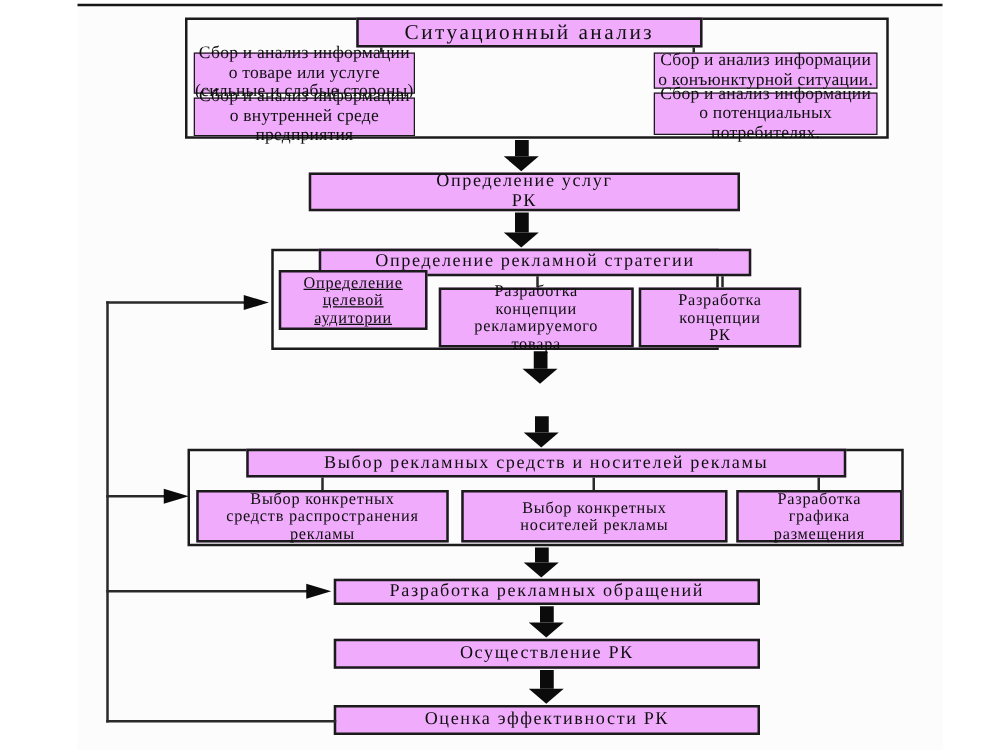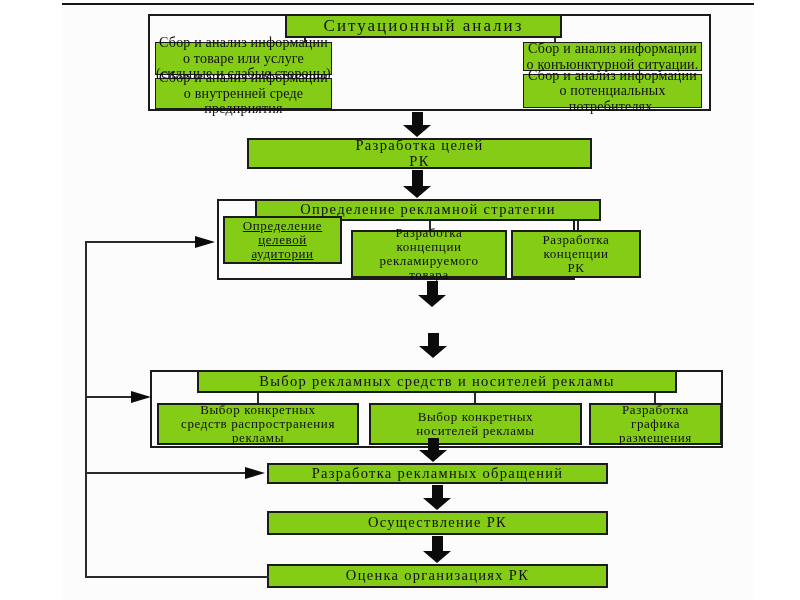--- a/index.html
+++ b/index.html
@@ -1,20 +1,20 @@
 <!DOCTYPE html>
 <html><head>
 <meta charset="utf-8">
 <style>
   html,body{margin:0;padding:0;background:#ffffff;}
   #stage{position:relative;width:800px;height:600px;background:#ffffff;overflow:hidden;
          font-family:"Liberation Serif","DejaVu Serif",serif;color:#0f0f0f;}
   .slidebg{position:absolute;left:62px;top:3px;width:692px;height:597px;
            background:#fcfcfc;border-top:2px solid #161616;}
-  .box{position:absolute;background:#84cc16;border:2px solid #1b1b1b;
+  .box{position:absolute;background:#f0abfc;border:2px solid #1b1b1b;
        display:flex;align-items:center;justify-content:center;text-align:center;
        white-space:pre-line;box-sizing:border-box;line-height:1.06;}
   .container{position:absolute;background:#fcfcfc;border:2px solid #1b1b1b;box-sizing:border-box;}
   .t-big{font-size:17px;letter-spacing:2px;}
   .t-main{font-size:14.5px;letter-spacing:1.3px;}
   .t-sub{font-size:13px;letter-spacing:0.6px;}
   .t-small{font-size:14px;letter-spacing:0.2px;line-height:1.12;}
   .barrow{position:absolute;width:28px;display:flex;flex-direction:column;align-items:center;}
   .barrow .stem{width:11px;flex:1 1 auto;background:#0b0b0b;}
   .barrow .head{width:0;height:0;border-left:14px solid transparent;
@@ -47,21 +47,21 @@
     <div class="box t-small" style="left:373px;top:58px;width:179px;height:34px;border-width:1.5px;">Сбор и анализ информации
 о потенциальных
 потребителях.</div>
   </div>
 
   <div class="barrow" style="left:403px;top:112px;height:25px;">
     <div class="stem"></div>
     <div class="head"></div>
   </div>
 
-  <div class="box t-main" style="left:247px;top:138px;width:345px;height:31px;">Разработка целей
+  <div class="box t-main" style="left:247px;top:138px;width:345px;height:31px;">Определение услуг
 РК</div>
 
   <div class="barrow" style="left:403px;top:170px;height:28px;">
     <div class="stem"></div>
     <div class="head"></div>
   </div>
 
   <div class="container" style="left:217px;top:199px;width:358px;height:81px;">
     <div class="box t-main" style="left:36px;top:-2px;width:346px;height:22px;">Определение рекламной стратегии</div>
     <div class="stub" style="left:61px;top:20px;height:9px;"></div>
@@ -83,21 +83,21 @@
     <div class="stem"></div>
     <div class="head"></div>
   </div>
 
 
   <div class="barrow" style="left:419px;top:333px;height:25px;">
     <div class="stem"></div>
     <div class="head"></div>
   </div>
 
-  <div class="container" style="left:150px;top:359px;width:573px;height:78px;margin-top:11px;">
+  <div class="container" style="left:150px;top:359px;width:573px;height:78px;">
     <div class="box t-main" style="left:45px;top:-2px;width:480px;height:23px;">Выбор рекламных средств и носителей рекламы</div>
     <div class="stub" style="left:105px;top:21px;height:10px;"></div>
     <div class="stub" style="left:322px;top:21px;height:10px;"></div>
     <div class="stub" style="left:502px;top:21px;height:10px;"></div>
     <div class="box t-sub" style="left:5px;top:31px;width:202px;height:42px;">Выбор конкретных
 средств распространения
 рекламы</div>
     <div class="box t-sub" style="left:217px;top:31px;width:213px;height:42px;">Выбор конкретных
 носителей рекламы</div>
     <div class="box t-sub" style="left:437px;top:31px;width:133px;height:42px;">Разработка
@@ -117,21 +117,21 @@
     <div class="head"></div>
   </div>
 
   <div class="box t-main" style="left:267px;top:511px;width:341px;height:24px;">Осуществление РК</div>
 
   <div class="barrow" style="left:423px;top:536px;height:27px;">
     <div class="stem"></div>
     <div class="head"></div>
   </div>
 
-  <div class="box t-main" style="left:267px;top:564px;width:341px;height:24px;">Оценка организациях РК</div>
+  <div class="box t-main" style="left:267px;top:564px;width:341px;height:24px;">Оценка эффективности РК</div>
 
   <div class="fvert" style="left:85px;top:241px;height:337px;"></div>
   <div class="fline" style="left:85px;top:241px;width:112px;"></div>
   <div class="fhead" style="left:195px;top:236px;"></div>
   <div class="fline" style="left:85px;top:396px;width:48px;"></div>
   <div class="fhead" style="left:131px;top:391px;"></div>
   <div class="fline" style="left:85px;top:472px;width:162px;"></div>
   <div class="fhead" style="left:245px;top:467px;"></div>
   <div class="fline" style="left:85px;top:576px;width:184px;"></div>
 

